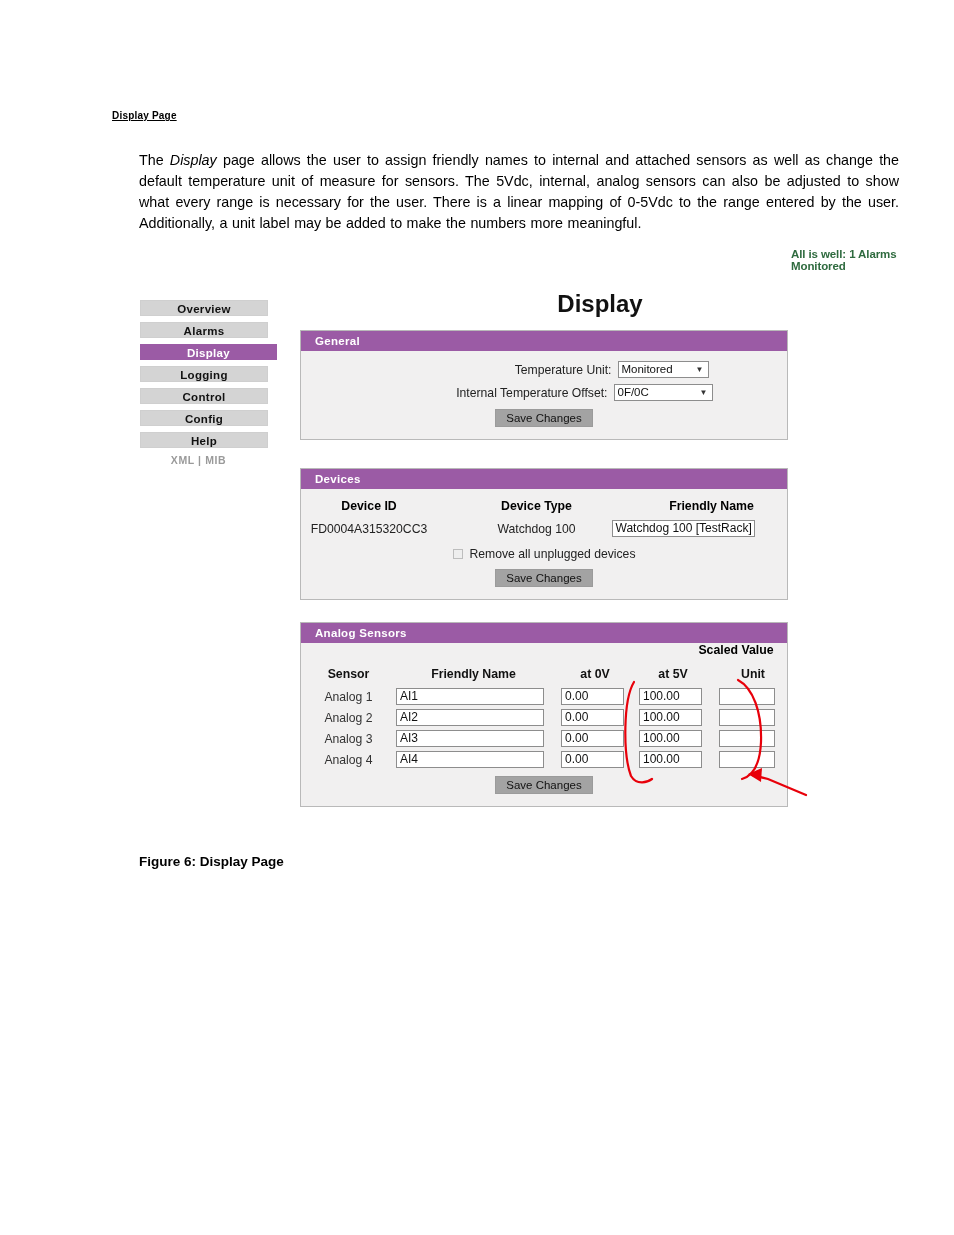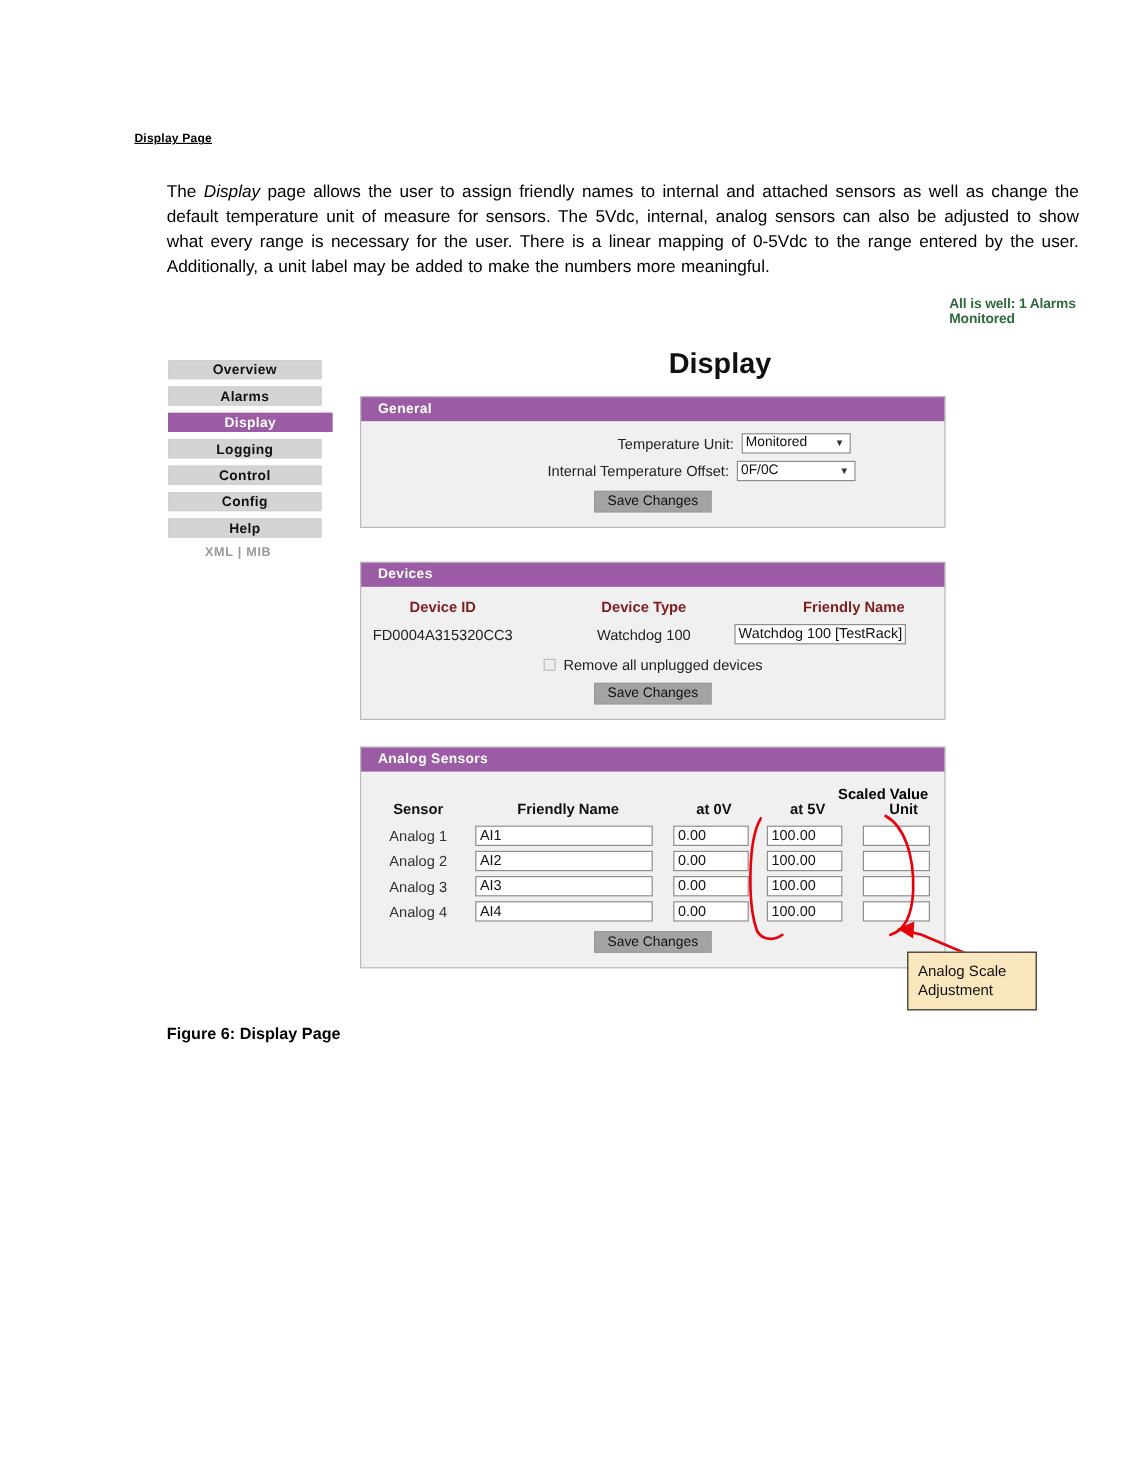--- a/index.html
+++ b/index.html
@@ -197,21 +197,21 @@
     grid-template-columns: 185px 150px 200px;
     justify-content: center;
     align-items: center;
     column-gap: 0;
   }
   .dev-th {
     font-size: 12.3px;
     font-weight: bold;
     text-align: center;
     padding-bottom: 7px;
-    color: #7f1d1d;
+    color: #000000;
   }
   .dev-td {
     font-size: 12.2px;
     text-align: center;
     color: #222;
   }
   .txtbox {
     background: #ffffff;
     border: 1px solid #8d8d8d;
     font-size: 12px;
@@ -249,21 +249,21 @@
   .analog-wrap {
     position: relative;
     padding-top: 2px;
   }
   .scaled-title {
     font-size: 12.3px;
     font-weight: bold;
     text-align: center;
     position: absolute;
     left: 355px;
-    top: 12px;
+    top: 0px;
     width: 160px;
   }
   .an-grid {
     display: grid;
     grid-template-columns: 95px 155px 10px 68px 10px 68px 12px 68px;
     justify-content: center;
     align-items: center;
     row-gap: 4px;
     margin-top: 22px;
   }
@@ -471,20 +471,16 @@
 
   <svg class="anno-svg" viewBox="0 0 954 1235" xmlns="http://www.w3.org/2000/svg">
 
     <path d="M 634 682 C 623 700, 623 755, 631 776 C 637 786, 648 782, 652 779" fill="none" stroke="#e8000a" stroke-width="2.2" stroke-linecap="round"></path>
     <path d="M 738 680 C 753 688, 762 712, 761 742 C 760 765, 752 776, 742 779" fill="none" stroke="#e8000a" stroke-width="2.2" stroke-linecap="round"></path>
 
     <path d="M 806 795 L 768 779 L 752 775" fill="none" stroke="#e8000a" stroke-width="2.2" stroke-linecap="round"></path>
     <polygon points="748,774 762,768 761,782" fill="#e8000a"></polygon>
   </svg>
 
-  <div class="callout">
-    <div>Analog Scale</div>
-    <div>Adjustment</div>
-  </div>
 
 </div>
 
 <div class="figure-caption">Figure 6: Display Page</div>
 
 </body></html>

